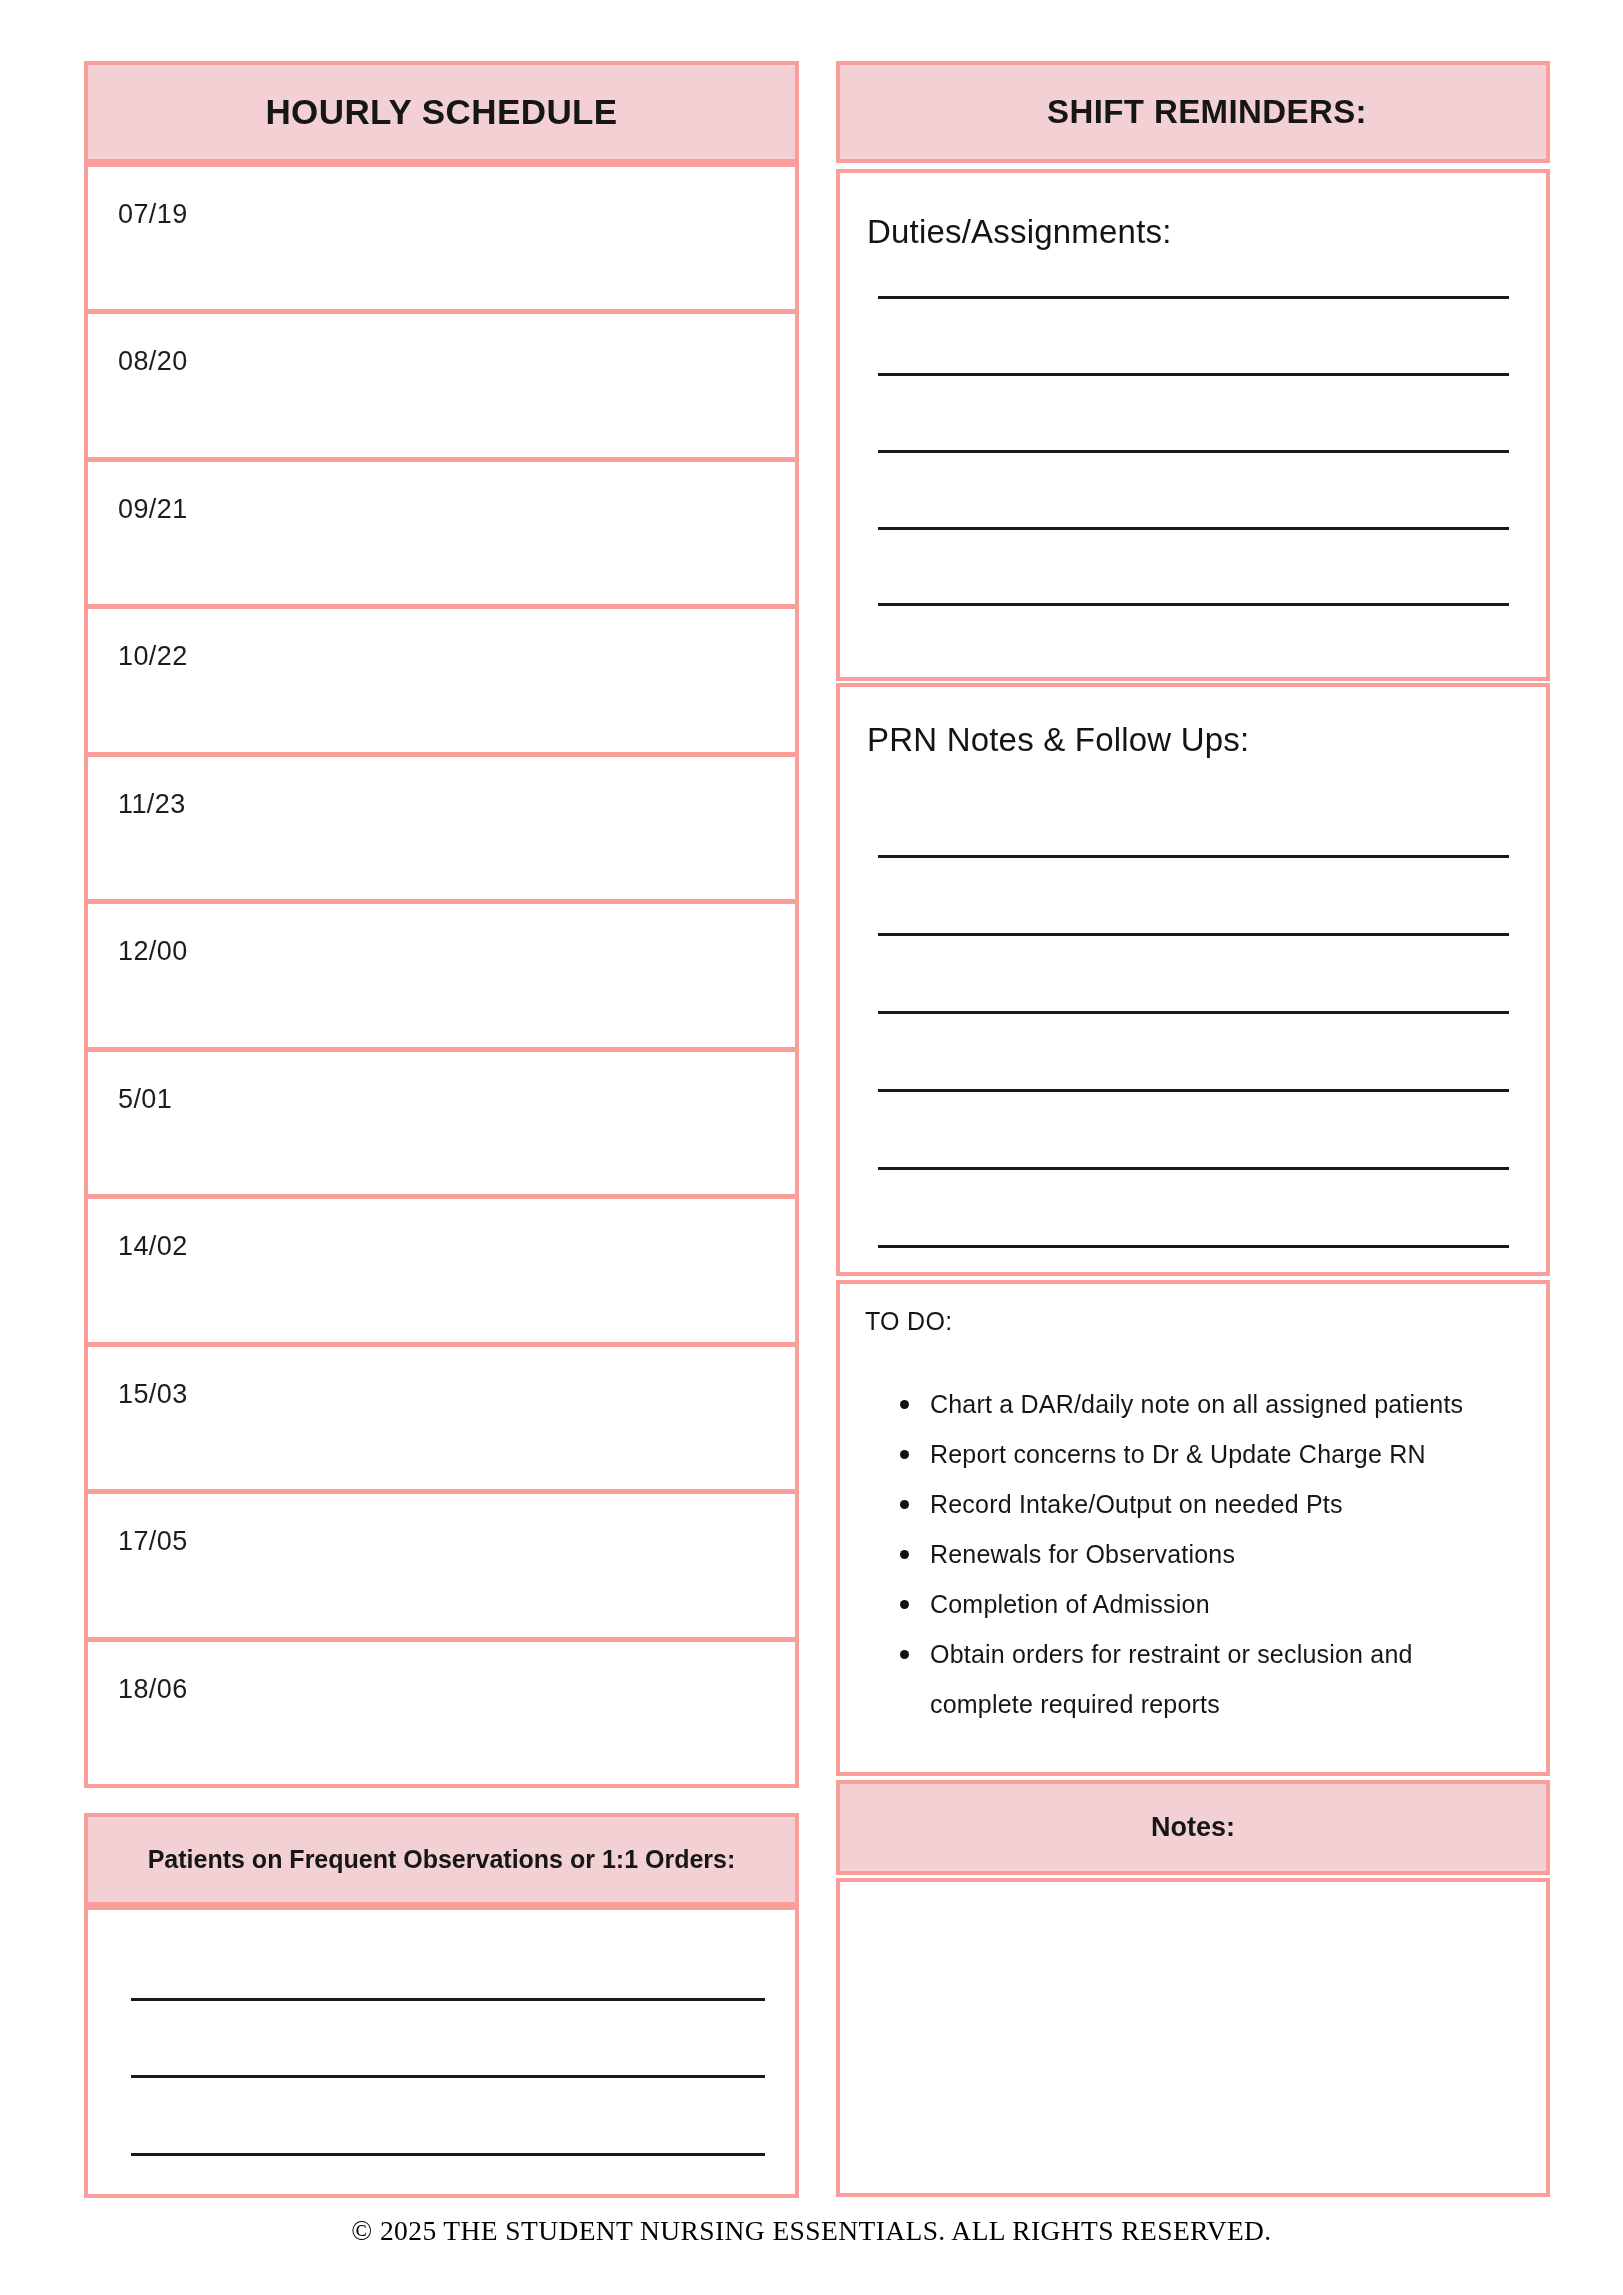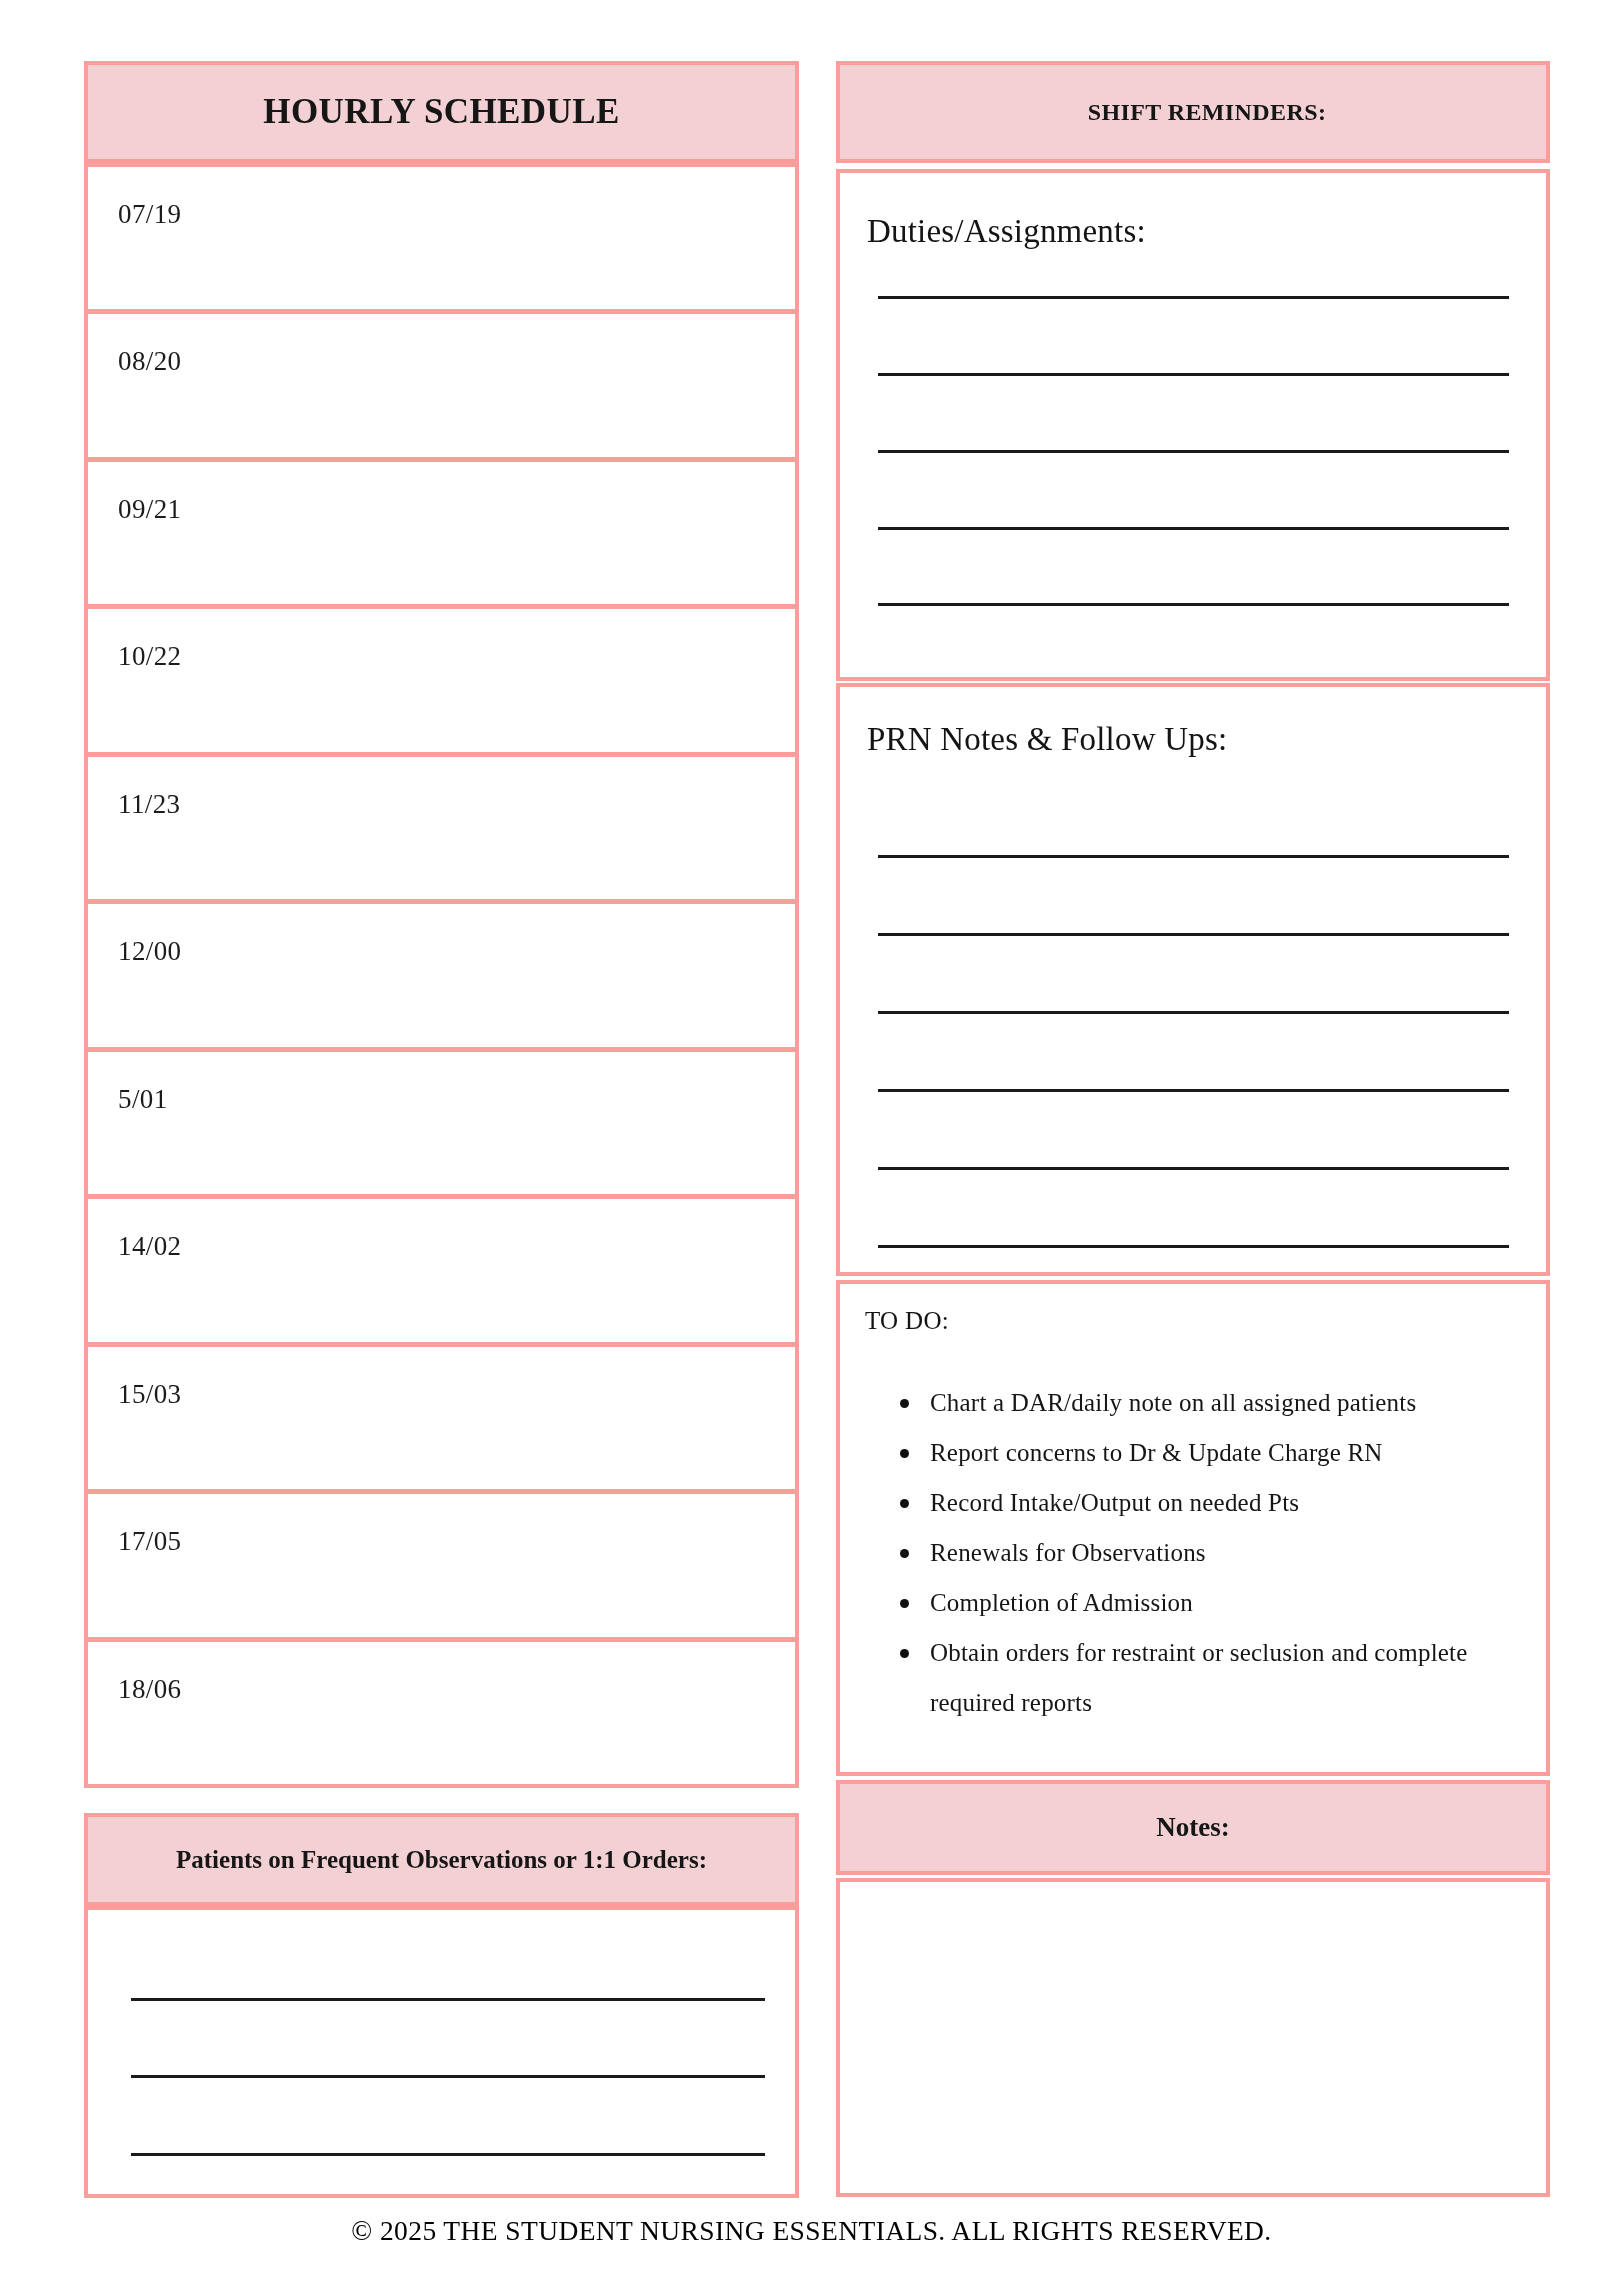--- a/index.html
+++ b/index.html
@@ -3,21 +3,21 @@
 <meta charset="utf-8">
 <style>
   html,body { margin:0; padding:0; background:#ffffff; }
   .page {
     position:relative; width:1623px; height:2295px; background:#fff;
     font-family:"Liberation Sans","DejaVu Sans",sans-serif; color:#1a1a1a;
     overflow:hidden;
   }
   .box {
     position:absolute; box-sizing:border-box;
-    border:4.2px solid var(--accent,#f99e9a); background:#fff;font-family:Liberation Serif, serif;
+    border:4.2px solid var(--accent,#f99e9a); background:#fff;
   }
   .header-box {
     background:var(--header-fill,#f2d0d3);
     display:flex; align-items:center; justify-content:center; text-align:center;
   }
   h2,h3 { margin:0; font-weight:700; color:#161616; }
 
   
   .schedule-header { left:84px; top:61px; width:715px; height:102px; }
   .schedule-header h2 { font-size:35px; letter-spacing:0.4px; }
@@ -29,21 +29,21 @@
   .patients-header { left:84px; top:1813px; width:715px; height:93px; }
   .patients-header h3 { font-size:25px; }
   .patients-box { left:84px; top:1906px; width:715px; height:292px; }
   .patients-box .wline { left:43px; width:634px; }
 
   
   .wline { position:absolute; height:2.5px; background:#1a1a1a; }
 
   
   .reminders-header { left:836px; top:61px; width:714px; height:102px; }
-  .reminders-header h2 { font-size:24px; letter-spacing:0.4px;margin-left:28px; }
+  .reminders-header h2 { font-size:33px; letter-spacing:0.4px;margin-left:28px; }
 
   .duties-box { left:836px; top:169px; width:714px; height:512px; }
   .prn-box    { left:836px; top:683px; width:714px; height:593px; }
   .section-label { font-size:33px; font-weight:400; color:#141414; padding:40px 0 0 27px; letter-spacing:0.2px; }
   .prn-box .section-label { padding-top:34px; }
   .duties-box .wline, .prn-box .wline { left:38px; width:631px; }
 
   .todo-box { left:836px; top:1280px; width:714px; height:496px; }
   .todo-label { font-size:25px; font-weight:400; color:#141414; padding:22.5px 0 0 25px; letter-spacing:0.3px; }
   .todo-box ul { list-style:none; margin:43px 0 0 0; padding:0 0 0 60px; font-size:25px; line-height:50px; letter-spacing:0.2px; color:#161616; }

